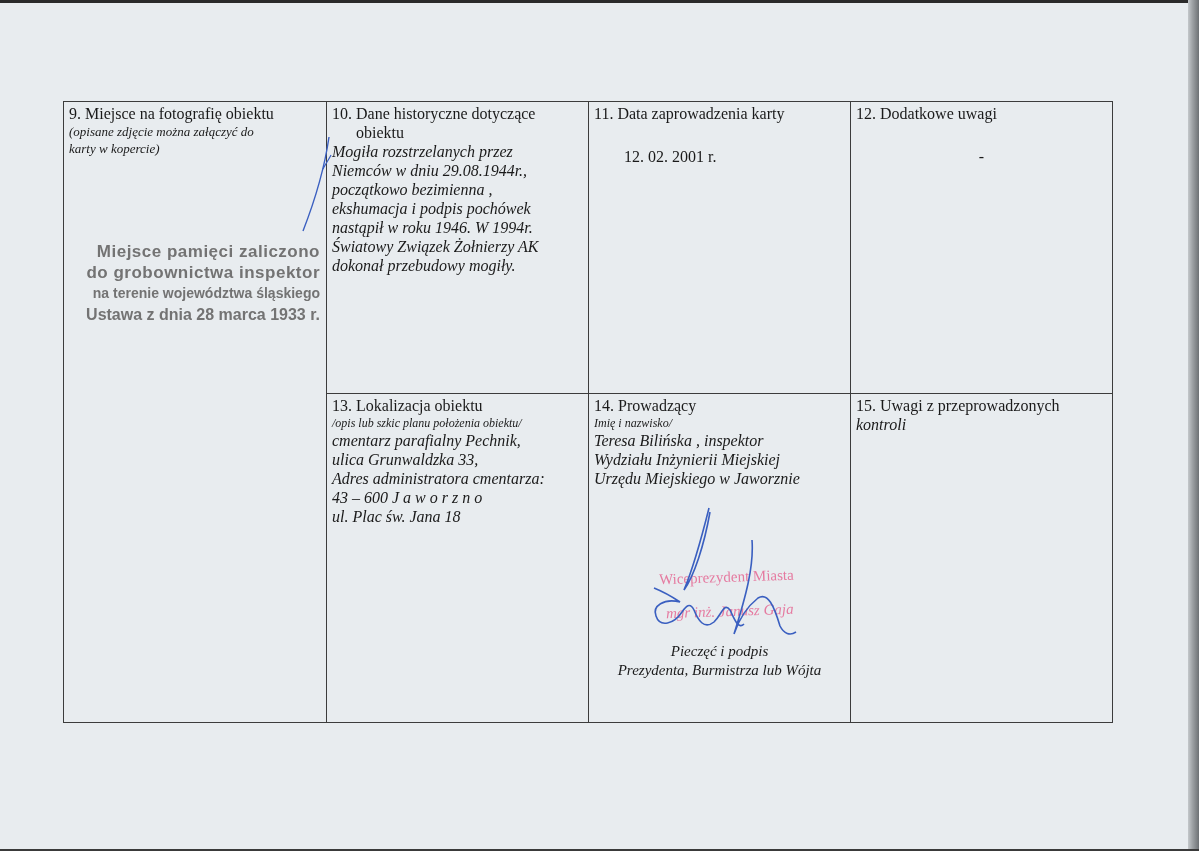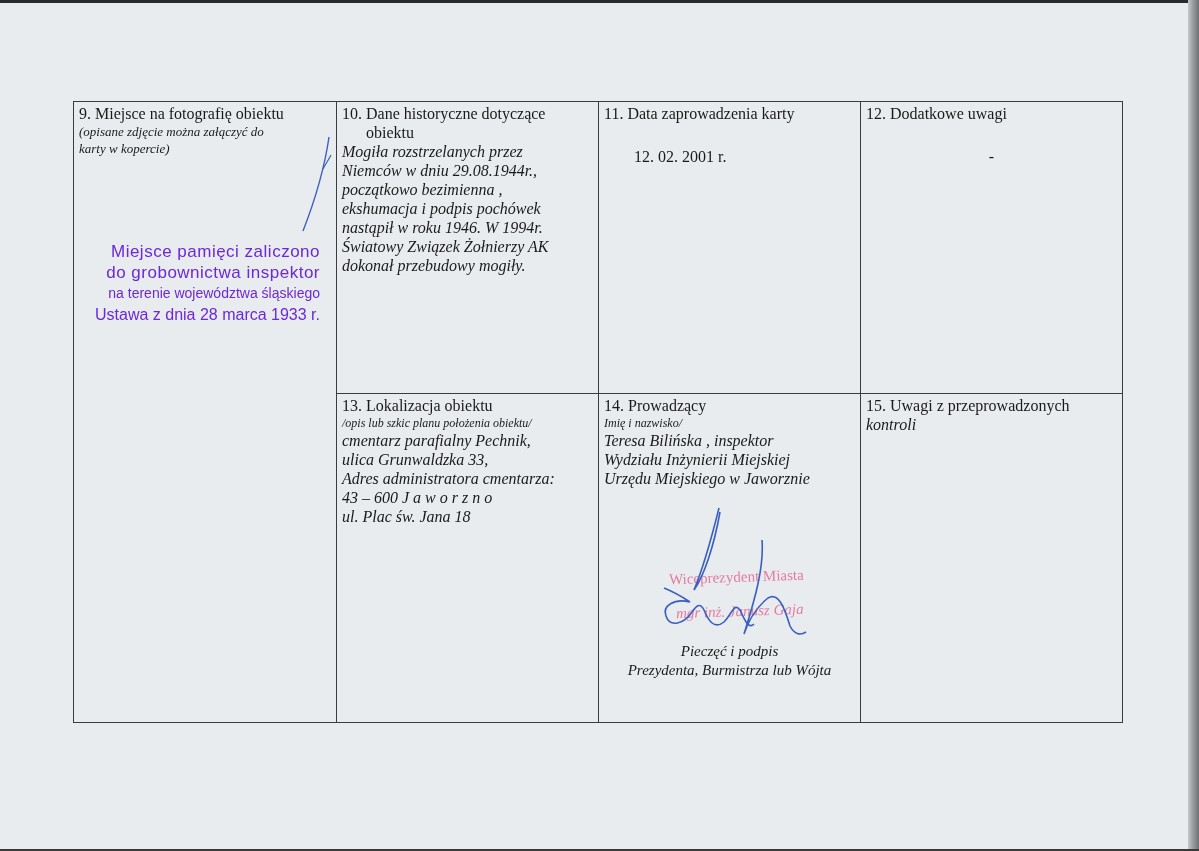--- a/index.html
+++ b/index.html
@@ -28,21 +28,21 @@
     .right-edge {
       position: absolute; right: 0; top: 0; width: 11px; height: 851px;
       background: linear-gradient(to right, #c4c8cb 0%, #9ea2a5 40%, #6d7174 100%);
     }
     .bottom-edge {
       position: absolute; left: 0; bottom: 0; width: 1199px; height: 2px;
       background: #3a3a3a;
     }
     .form-table {
       position: absolute;
-      left: 73px; top: 101px;
+      left: 63px; top: 101px;
       width: 1049px; height: 621px;
       border-collapse: collapse;
       table-layout: fixed;
     }
     .form-table td {
       border: 1.3px solid #3c3c3c;
       vertical-align: top;
       padding: 2px 5px;
       font-size: 16px;
       line-height: 19px;
@@ -52,23 +52,24 @@
     .cell-sub-small { display: block; font-style: italic; font-size: 12px; line-height: 16px; }
     .indent { padding-left: 24px; display: block; }
     .body-line { display: block; font-style: italic; }
     .date-value { display: block; margin-top: 24px; padding-left: 30px; }
     .dash-value { display: block; margin-top: 24px; text-align: center; }
     .stamp-red {
       position: absolute;
       left: 84px; top: 241px;
       width: 236px;
       font-family: "Liberation Sans", sans-serif;
-      color: #6d28d9;
+      color: #737373;
       text-align: right;
       line-height: 21px;
+      font-weight: bold;
     }
     .stamp-red span { display: block; white-space: nowrap; }
     .s1 { font-size: 17px; letter-spacing: 0.5px; }
     .s2 { font-size: 17px; letter-spacing: 0.5px; }
     .s3 { font-size: 14px; }
     .s4 { font-size: 16px; }
     .s5 { font-size: 14px; }
     .s6 { font-size: 14px; }
     .sig-area {
       position: relative;

